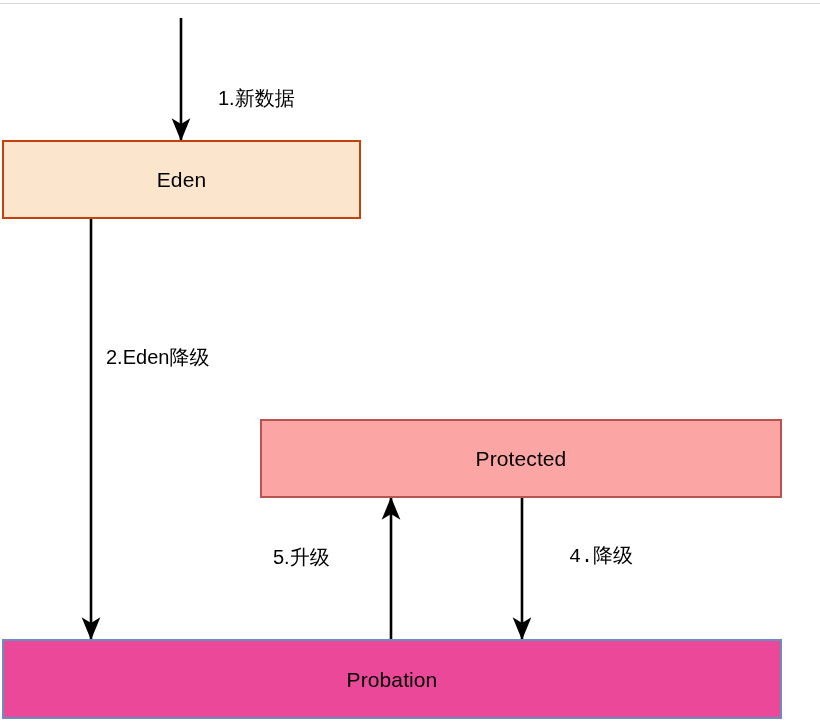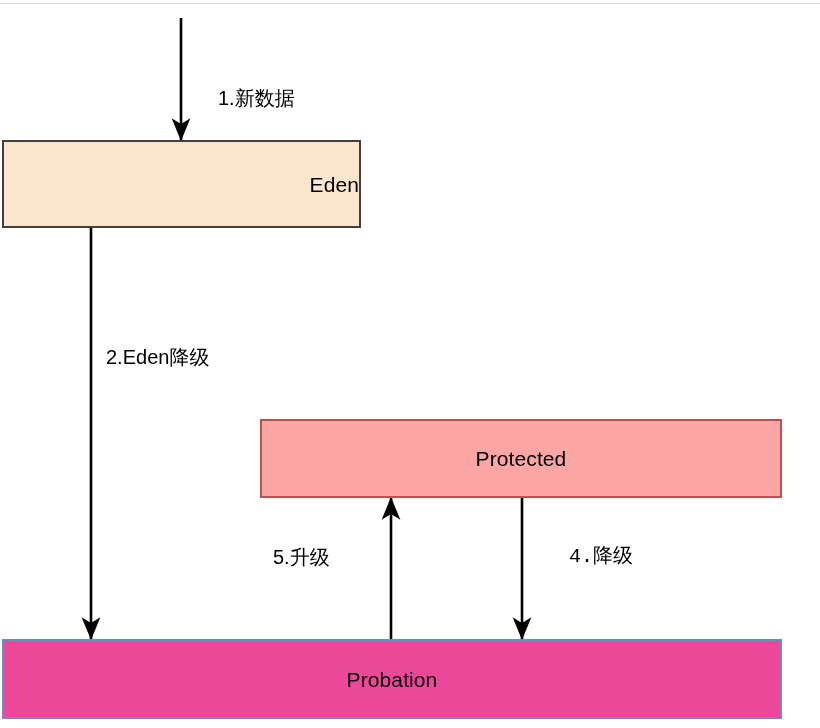--- a/index.html
+++ b/index.html
@@ -38,24 +38,23 @@
     letter-spacing: 0.1px;
   }
   .node-label {
     display: block;
     white-space: nowrap;
   }
   #node-eden {
     left: 2px;
     top: 140px;
     width: 359px;
-    height: 88px;
+    height: 79px;
     background: #fce5cd;
-    border: 2px solid #404040;
-    justify-content: flex-end;
+    border: 2px solid #c2410c;
   }
   #node-protected {
     left: 260px;
     top: 419px;
     width: 522px;
     height: 79px;
     background: #fca5a5;
     border: 2px solid #b85450;
   }
   #node-probation {

